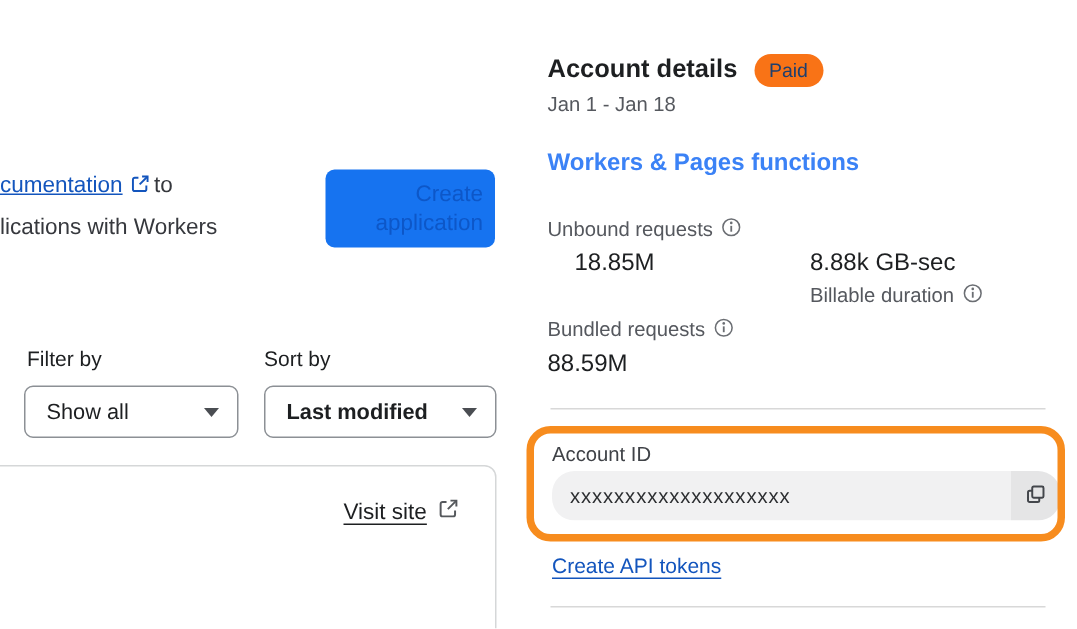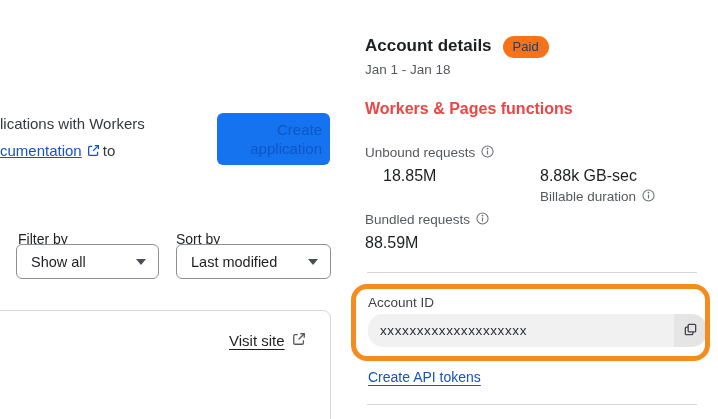--- a/index.html
+++ b/index.html
@@ -26,21 +26,21 @@
     position: absolute; left: 217px; top: 113px; width: 113px; height: 52px;
     background: #1673f0; border: none; border-radius: 6px;
     color: #0d57c8; font-size: 15px; line-height: 19px;
     font-family: inherit; cursor: pointer; padding: 4px 8px; text-align: right;
   }
 
   .field-label {
     position: absolute; font-size: 14px; color: #1d1f21;
   }
   .dd {
-    position: absolute; top: 244px; height: 35px;
+    position: absolute; top: 257px; height: 35px;
     border: 1px solid #8c9095; border-radius: 6px; background: #fff;
     display: flex; align-items: center; justify-content: space-between;
     padding: 0 12px 0 14px; font-size: 14.5px; color: #1d1f21; cursor: pointer;
   }
   .caret {
     width: 0; height: 0; margin-left: 8px;
     border-left: 5px solid transparent; border-right: 5px solid transparent;
     border-top: 6px solid #4a4d52;
   }
 
@@ -62,21 +62,21 @@
   }
   .badge {
     display: inline-block; margin-left: 11px; background: #f97316; color: #1e3f6e;
     font-size: 13px; font-weight: normal; border-radius: 12px; padding: 3px 10px 4px;
   }
   .date-range {
     position: absolute; left: 365px; top: 62px; font-size: 13.5px; color: #55585e;
   }
   .section-title {
     position: absolute; left: 365px; top: 100px; font-size: 16px;
-    font-weight: bold; color: #ef4444;
+    font-weight: bold; color: #3b82f6;
   }
   .stat-label {
     position: absolute; font-size: 13.5px; color: #55585e;
     display: flex; 
   }
   .info-icon { display: inline-flex; margin-left: 6px; cursor: pointer; }
   .stat-value { position: absolute; font-size: 16px; color: #1d1f21; }
 
   .divider {
     position: absolute; left: 367px; width: 330px; height: 1px; background: #d8d8d8;
@@ -107,42 +107,42 @@
     position: absolute; left: 368px; top: 369px; font-size: 14px;
     color: #1355bd; text-decoration: underline; text-underline-offset: 3px; cursor: pointer;
   }
 </style>
 </head>
 <body>
 
 <div class="stage">
 
   <div class="intro">
-    <div>lications with Workers</div>
     <div>
       <a class="doc-link">cumentation</a><span class="ext-icon"><svg width="13" height="13" viewBox="0 0 16 16">
             <path d="M6.5 3H3.5C2.7 3 2 3.7 2 4.5v8C2 13.3 2.7 14 3.5 14h8c.8 0 1.5-.7 1.5-1.5V9.5" fill="none" stroke="#1355bd" stroke-width="1.6"></path>
             <path d="M9.5 2H14v4.5" fill="none" stroke="#1355bd" stroke-width="1.6"></path>
             <path d="M14 2L7.5 8.5" stroke="#1355bd" stroke-width="1.6"></path>
           </svg></span><span class="after-link">to</span>
     </div>
+    <div>lications with Workers</div>
   </div>
 
   <button class="create-btn">
     <span>Create application</span>
   </button>
 
   <div class="field-label" style="left:18px; top:231px;">Filter by</div>
   <div class="dd" style="left:16px; width:143px;">
     <span>Show all</span>
     <span class="caret"></span>
   </div>
 
   <div class="field-label" style="left:176px; top:231px;">Sort by</div>
-  <div class="dd" style="left:176px; width:155px;">
+  <div class="dd" style="left:176px; width:155px;font-weight:bold;">
     <span>Last modified</span>
     <span class="caret"></span>
   </div>
 
   <div class="left-card"></div>
   <div class="visit-link">
     <span class="label">Visit site</span>
     <span class="ext-icon"><svg width="14" height="14" viewBox="0 0 16 16">
           <path d="M6.5 3H3.5C2.7 3 2 3.7 2 4.5v8C2 13.3 2.7 14 3.5 14h8c.8 0 1.5-.7 1.5-1.5V9.5" fill="none" stroke="#55585c" stroke-width="1.5"></path>
           <path d="M9.5 2H14v4.5" fill="none" stroke="#55585c" stroke-width="1.5"></path>

